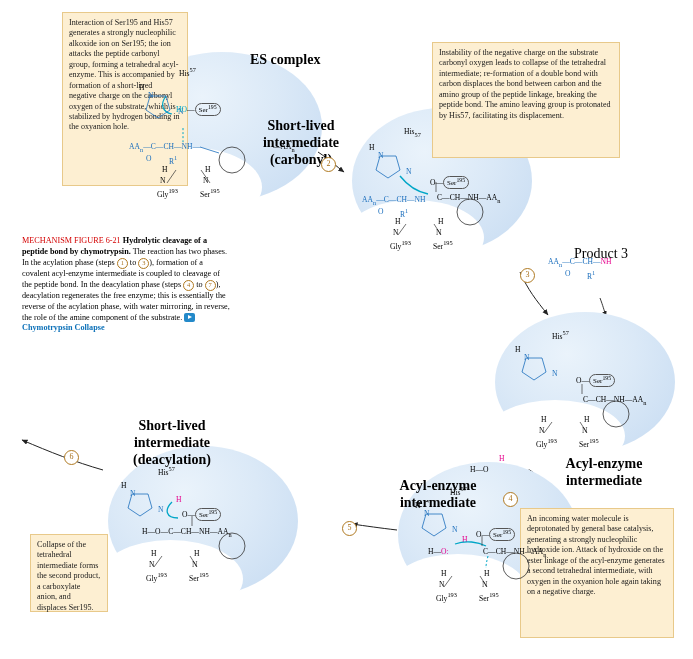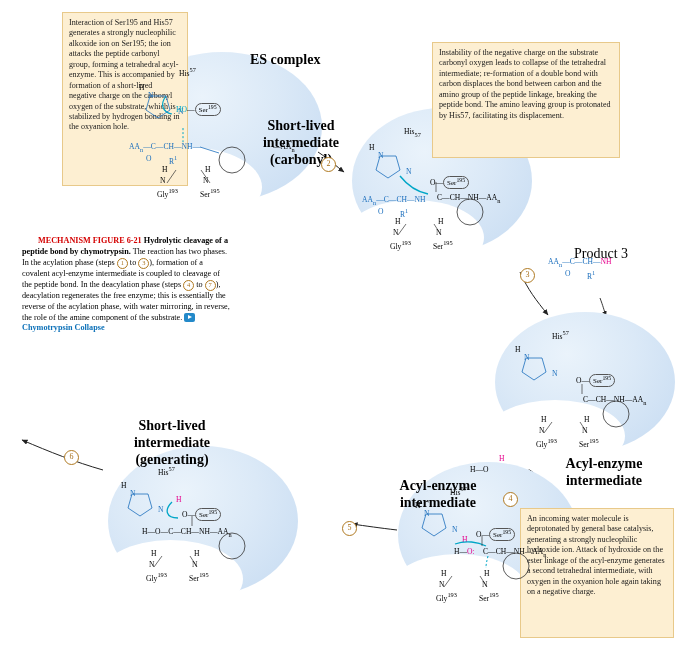--- a/index.html
+++ b/index.html
@@ -41,21 +41,21 @@
   
   .stepnum{
     position:absolute;width:13px;height:13px;border-radius:50%;
     border:1px solid #b07a22;color:#a8701a;background:#fff;
     font-size:8px;line-height:11px;text-align:center;font-family:"Liberation Serif",serif;
   }
   
   .caption{
     position:absolute;font-size:8.2px;line-height:1.32;text-align:left;
   }
-  .caption .title{color:#d40000;font-weight:bold;margin-left:16px;}
+  .caption .title{color:#d40000;font-weight:normal;}
   .caption .bold{font-weight:bold;}
   .caption .link{color:#0b70b8;font-weight:bold;}
   .inlinenum{
     display:inline-block;width:9px;height:9px;border-radius:50%;
     border:1px solid #b07a22;color:#a8701a;font-size:6.4px;line-height:8px;
     text-align:center;vertical-align:middle;
   }
   .mediaicon{
     display:inline-block;width:11px;height:9px;background:#2389c9;
     border-radius:2px;vertical-align:middle;position:relative;
@@ -106,20 +106,21 @@
   <div class="blob" style="left:108px;top:446px;width:190px;height:150px;">
     <div class="notch" style="left:-10px;top:94px;width:145px;height:78px;"></div>
   </div>
 
   <div class="callout" style="left:62px;top:12px;width:126px;height:174px;">Interaction of Ser195 and His57 generates a strongly nucleophilic alkoxide ion on Ser195; the ion attacks the peptide carbonyl group, forming a tetrahedral acyl-enzyme. This is accompanied by formation of a short-lived negative charge on the carbonyl oxygen of the substrate, which is stabilized by hydrogen bonding in the oxyanion hole.</div>
 
   <div class="callout" style="left:432px;top:42px;width:188px;height:116px;">Instability of the negative charge on the substrate carbonyl oxygen leads to collapse of the tetrahedral intermediate; re-formation of a double bond with carbon displaces the bond between carbon and the amino group of the peptide linkage, breaking the peptide bond. The amino leaving group is protonated by His57, facilitating its displacement.</div>
 
   <div class="callout" style="left:520px;top:508px;width:154px;height:130px;">An incoming water molecule is deprotonated by general base catalysis, generating a strongly nucleophilic hydroxide ion. Attack of hydroxide on the ester linkage of the acyl-enzyme generates a second tetrahedral intermediate, with oxygen in the oxyanion hole again taking on a negative charge.</div>
 
+  <div class="callout" style="left:30px;top:534px;width:78px;height:78px;">Collapse of the tetrahedral intermediate forms the second product, a carboxylate anion, and displaces Ser195.</div>
 
   <div class="lbl b" style="left:250px;top:52px;">ES complex</div>
 
   <div class="lbl b c" style="left:255px;top:118px;width:92px;">
     <span>Short-lived</span><br>
     <span>intermediate</span><br>
     <span>(carbonyl)</span>
   </div>
 
   <div class="lbl c" style="left:556px;top:246px;width:90px;">
@@ -132,21 +133,21 @@
   </div>
 
   <div class="lbl b c" style="left:392px;top:478px;width:92px;">
     <span>Acyl-enzyme</span><br>
     <span>intermediate</span>
   </div>
 
   <div class="lbl b c" style="left:118px;top:418px;width:108px;">
     <span>Short-lived</span><br>
     <span>intermediate</span><br>
-    <span>(generating)</span>
+    <span>(deacylation)</span>
   </div>
 
   <div class="stepnum" style="left:321px;top:157px;">2</div>
   <div class="stepnum" style="left:520px;top:268px;">3</div>
   <div class="stepnum" style="left:503px;top:492px;">4</div>
   <div class="stepnum" style="left:342px;top:521px;">5</div>
   <div class="stepnum" style="left:64px;top:450px;">6</div>
 
   <div>
     <div class="chem" style="left:179px;top:67px;">His<sup>57</sup></div>
@@ -248,21 +249,21 @@
   </div>
 
   <div>
     <div class="chem" style="left:450px;top:486px;">His<sup>57</sup></div>
     <div class="chem blue" style="left:424px;top:510px;">N</div>
     <div class="chem blue" style="left:452px;top:526px;">N</div>
     <div class="chem" style="left:415px;top:502px;">H</div>
     <div class="chem" style="left:476px;top:528px;">
       O—<span style="display:inline-block;border:1px solid #555;border-radius:7px;padding:0 3px;font-size:7px;">Ser<sup>195</sup></span>
     </div>
-    <div class="chem" style="left:454px;top:548px;">
+    <div class="chem" style="left:428px;top:548px;">
       H—<span class="mag">O</span><span class="mag">:</span>
     </div>
     <div class="chem mag" style="left:462px;top:536px;">H</div>
     <div class="chem" style="left:483px;top:548px;">C—CH—NH—AA<sub>n</sub></div>
     <div class="chem" style="left:436px;top:592px;">Gly<sup>193</sup></div>
     <div class="chem" style="left:479px;top:592px;">Ser<sup>195</sup></div>
     <div class="chem" style="left:439px;top:581px;">N</div>
     <div class="chem" style="left:482px;top:581px;">N</div>
     <div class="chem" style="left:441px;top:570px;">H</div>
     <div class="chem" style="left:484px;top:570px;">H</div>

